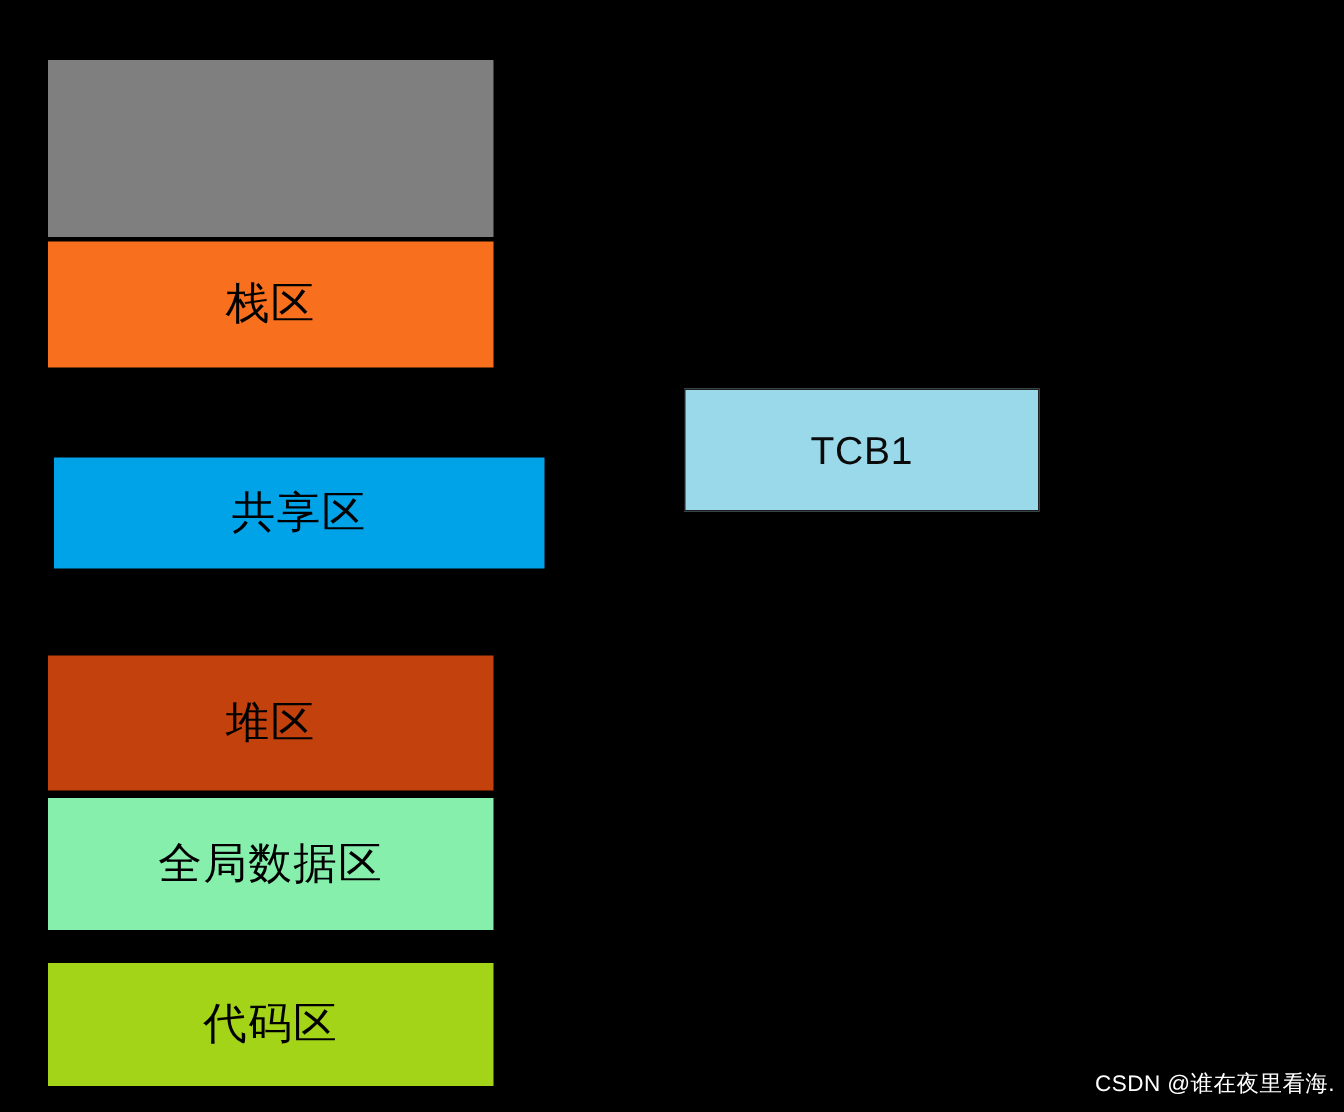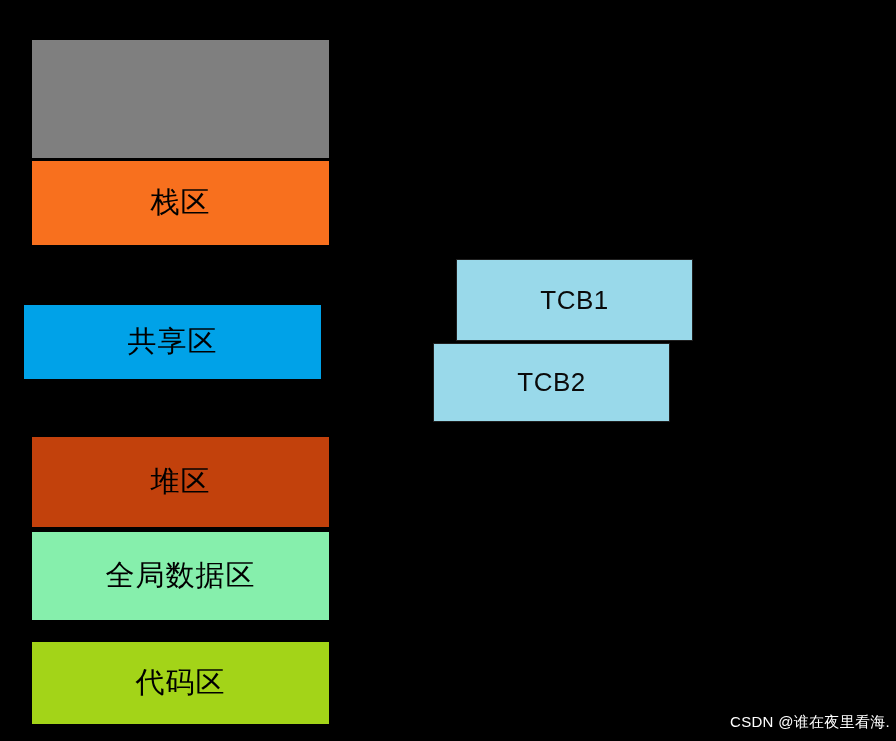--- a/index.html
+++ b/index.html
@@ -53,39 +53,36 @@
 <div class="canvas">
 
   <div class="block" style="left: 32px; top: 40px; width: 297px; height: 118px; background: rgb(127, 127, 127);">
     <span class="block-label"></span>
   </div>
 
   <div class="block" style="left: 32px; top: 161px; width: 297px; height: 84px; background: rgb(248, 112, 30);">
     <span class="block-label">栈区</span>
   </div>
 
-  <div class="block" style="left: 24px; top: 305px; width: 297px; height: 74px; background: rgb(0, 162, 232);">
+  <div class="block" style="left: 36px; top: 305px; width: 327px; height: 74px; background: rgb(0, 162, 232);">
     <span class="block-label">共享区</span>
   </div>
 
   <div class="block" style="left: 32px; top: 437px; width: 297px; height: 90px; background: #c2410c;">
     <span class="block-label">堆区</span>
   </div>
 
   <div class="block" style="left: 32px; top: 532px; width: 297px; height: 88px; background: #86efac;">
     <span class="block-label">全局数据区</span>
   </div>
 
   <div class="block" style="left: 32px; top: 625px; width: 297px; height: 82px; background: rgb(163, 212, 24); margin-top: 17px;">
     <span class="block-label">代码区</span>
   </div>
 
   <div class="tcb" style="left: 433px; top: 259px; width: 237px; height: 82px; background: rgb(153, 217, 234); margin-left: 23px;">
     <span class="tcb-label">TCB1</span>
   </div>
 
-  <div class="tcb" style="left: 433px; top: 343px; width: 237px; height: 79px; background: rgb(153, 217, 234);">
-    <span class="tcb-label">TCB2</span>
-  </div>
 
   <div class="watermark" style="color: rgb(255, 255, 255);">CSDN @谁在夜里看海.</div>
 
 </div>
 
 </body></html>

